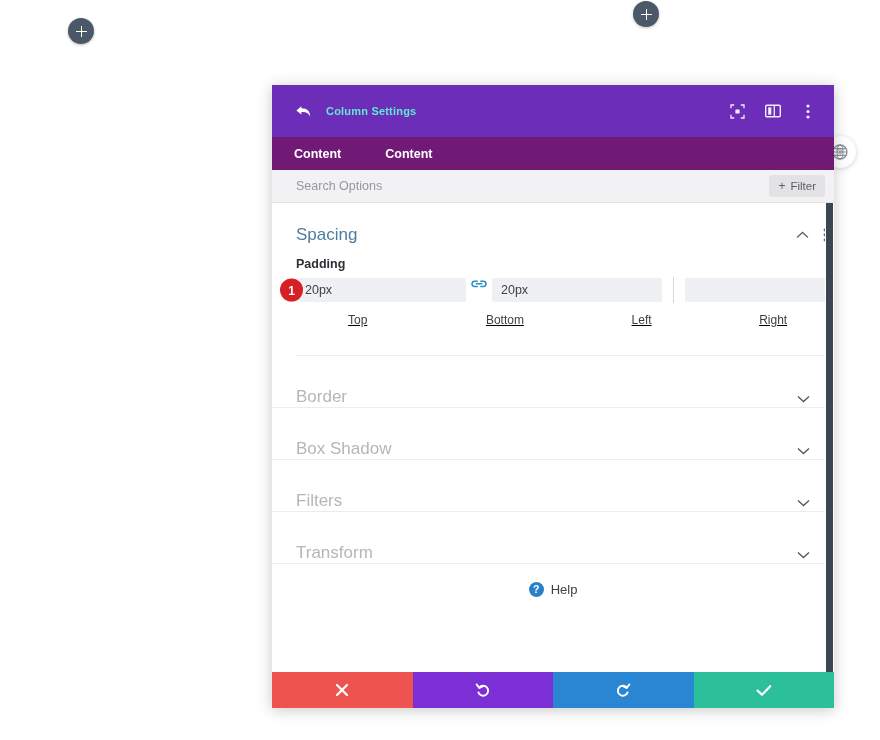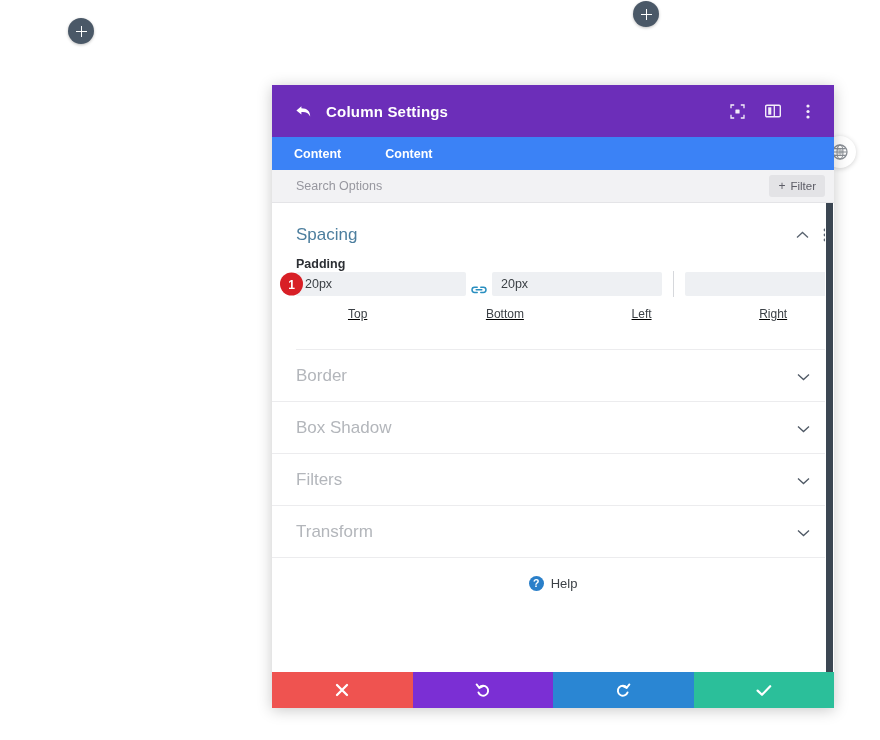--- a/index.html
+++ b/index.html
@@ -84,38 +84,38 @@
     padding: 0 18px 0 22px;
     flex: none;
   }
   .back-icon {
     width: 18px; height: 18px;
     display: flex; align-items: center; justify-content: center;
     margin-right: 14px;
     cursor: pointer;
   }
   .modal-title {
-    color: #ffffff;
-    font-size: 15px;
+    color: #5eead4;
+    font-size: 11px;
     font-weight: bold;
     letter-spacing: .2px;
     flex: 1;
   }
   .header-icons { display: flex; align-items: center; gap: 18px; }
   .header-icons .hicon {
     width: 17px; height: 17px;
     display: flex; align-items: center; justify-content: center;
     opacity: .92;
     cursor: pointer;
   }
 
   
   .tab-bar {
     height: 33px;
-    background: #3b82f6;
+    background: #701a75;
     display: flex;
     flex: none;
   }
   .tab {
     padding: 0 22px;
     display: flex;
     align-items: center;
     color: #ffffff;
     font-size: 12.5px;
     font-weight: bold;
@@ -194,28 +194,29 @@
     flex: 1;
     font-weight: normal;
   }
   .sec-ctl { display: flex; align-items: center; gap: 14px; }
   .sec-ctl span { cursor: pointer; display: flex; align-items: center; }
 
   .field-label {
     font-size: 12.5px;
     color: #2c2f34;
     font-weight: bold;
+    margin-bottom: 6px;
   }
 
   .pad-row {
     display: flex;
     align-items: center;
     position: relative;
   }
-  .pad-group { display: flex; align-items: flex-end; flex: 1; }
+  .pad-group { display: flex; align-items: flex-start; flex: 1; }
   .pad-input {
     flex: 1;
     height: 24px;
     background: #eef0f3;
     border: none;
     border-radius: 2px;
     padding: 0 0 0 9px;
     font-family: "Liberation Sans", sans-serif;
     font-size: 12.5px;
     color: #3c4146;
@@ -268,21 +269,21 @@
   .sec-divider {
     height: 1px;
     background: #ececee;
     margin-top: 28px;
   }
 
   
   .section-collapsed {
     height: 52px;
     display: flex;
-    align-items: center;
+    align-items: flex-end;
     padding: 0 24px;
     border-bottom: 1px solid #ececee;
     cursor: pointer;
   }
   .section-title-collapsed {
     flex: 1;
     font-size: 17px;
     color: #b3b6bb;
   }
 

